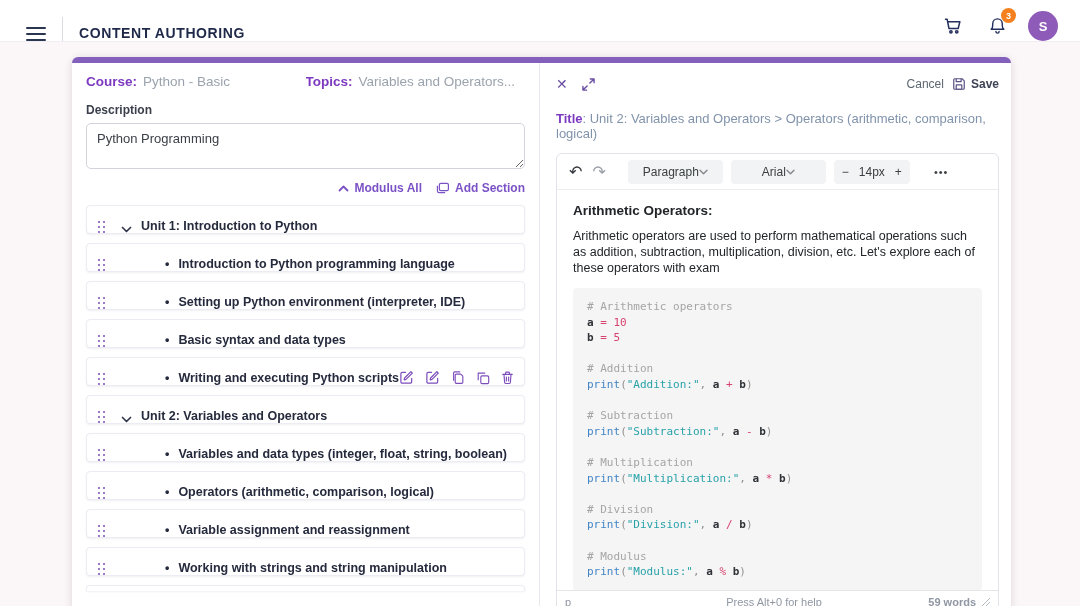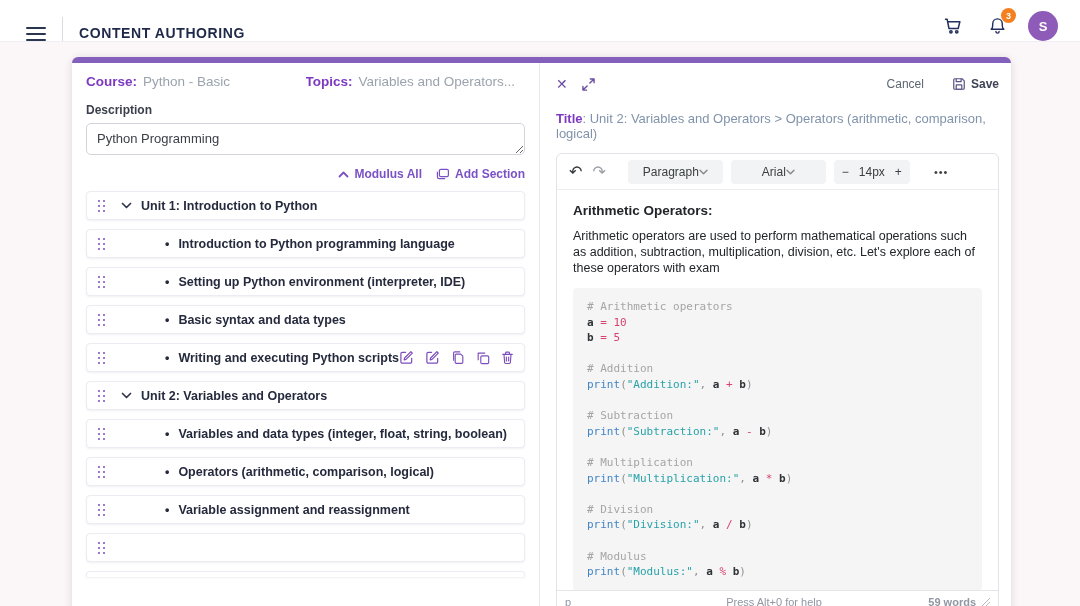--- a/index.html
+++ b/index.html
@@ -31,49 +31,49 @@
   .card-accent { height:6px; background:#8460bd; border-radius:8px 8px 0 0; }
   .card-body { display:flex; height:554px; }
 
   
   .left-panel { width:468px; padding:11px 14px 0 14px; border-right:1px solid #e7e7ee; }
   .meta-row { display:flex; font-size:13.5px; margin-bottom:14px; }
   .meta-pair { flex:1; white-space:nowrap; overflow:hidden; }
   .meta-label { color:#7d3ac1; font-weight:700; }
   .meta-value { color:#9aa3ad; margin-left:6px; }
   .desc-label { font-size:12px; font-weight:700; color:#3a3f4b; margin-bottom:6px; }
-  .desc-box { width:100%; height:32px; border:1px solid #d3d3dc; border-radius:5px;
+  .desc-box { width:100%; height:46px; border:1px solid #d3d3dc; border-radius:5px;
     font-family:"Liberation Sans", sans-serif; font-size:13px; color:#3c4048;
     padding:7px 10px; resize:vertical; outline:none; }
   .panel-links { display:flex; justify-content:flex-end; align-items:center; gap:14px;
     margin:8px 0 10px 0; font-size:12px; color:#7b52c6; }
   .panel-link { display:flex; align-items:center; gap:5px; cursor:pointer; font-weight:600; }
   .list { display:flex; flex-direction:column; gap:9px; }
   .row { height:29px; background:#fff; border:1px solid #ececf3; border-radius:4px;
-    box-shadow:0 1px 2px rgba(60,50,90,.08); display:flex; align-items:center;
+    box-shadow:0 1px 2px rgba(60,50,90,.08); display:flex; align-items:flex-end;
     padding:0 10px; cursor:pointer; }
   .drag { width:8px; height:13px; position:relative; flex:none; cursor:grab; }
   .drag::before { content:""; position:absolute; left:1px; top:1px; width:2.4px; height:2.4px;
     border-radius:50%; background:#7d4dbb;
     box-shadow:5px 0 0 #7d4dbb, 0 5px 0 #7d4dbb, 5px 5px 0 #7d4dbb, 0 10px 0 #7d4dbb, 5px 10px 0 #7d4dbb; }
   .row-label { font-size:12.5px; font-weight:700; color:#252a3d; white-space:nowrap;
     overflow:hidden; }
   .row.unit .chev { margin:0 9px 0 16px; flex:none; }
   .row.topic .row-label { margin-left:60px; }
   .row.topic .row-label::before { content:"•"; margin-right:9px; color:#252a3d; }
   .row-actions { margin-left:auto; display:flex; align-items:center; gap:11px; }
   .row-actions svg { cursor:pointer; }
   .row.partial { height:6px; border-bottom:none; border-radius:4px 4px 0 0; }
 
   
   .right-panel { flex:1; padding:12px 12px 0 16px; position:relative; }
   .rp-header { display:flex; align-items:center; height:18px; }
   .rp-close { font-size:14px; color:#6a4fa3; cursor:pointer; line-height:1; }
   .rp-expand { margin-left:14px; cursor:pointer; }
-  .rp-actions { margin-left:auto; display:flex; align-items:flex-start; gap:28px; }
+  .rp-actions { margin-left:auto; display:flex; align-items:flex-start; gap:8px; }
   .cancel-btn { font-size:12px; color:#5c6670; cursor:pointer; }
   .save-btn { display:flex; align-items:center; gap:5px; font-size:12px; color:#3f4356;
     cursor:pointer; font-weight:600; }
   .rp-title { margin-top:18px; font-size:13px; color:#8093ab; }
   .rp-title .t-label { color:#7d3ac1; font-weight:700; }
 
   .editor { margin-top:12px; border:1px solid #e2e2e9; border-radius:6px; height:460px;
     display:flex; flex-direction:column; background:#fff; }
   .toolbar { height:36px; display:flex; align-items:center; gap:8px; padding:0 12px;
     border-bottom:1px solid #ececf1; flex:none; }
@@ -249,20 +249,21 @@
             <span class="row-label">Operators (arithmetic, comparison, logical)</span>
           </div>
 
           <div class="row topic">
             <span class="drag"></span>
             <span class="row-label">Variable assignment and reassignment</span>
           </div>
 
           <div class="row topic">
             <span class="drag"></span>
+            <span class="row-label">Working with strings and string manipulation</span>
           </div>
 
           <div class="row partial"></div>
         </div>
       </div>
 
       <div class="right-panel">
         <div class="rp-header">
           <span class="rp-close">✕</span>
           <svg class="rp-expand" width="13" height="13" viewBox="0 0 14 14" fill="none" stroke="#6a4fa3" stroke-width="1.5" stroke-linecap="round" stroke-linejoin="round">

